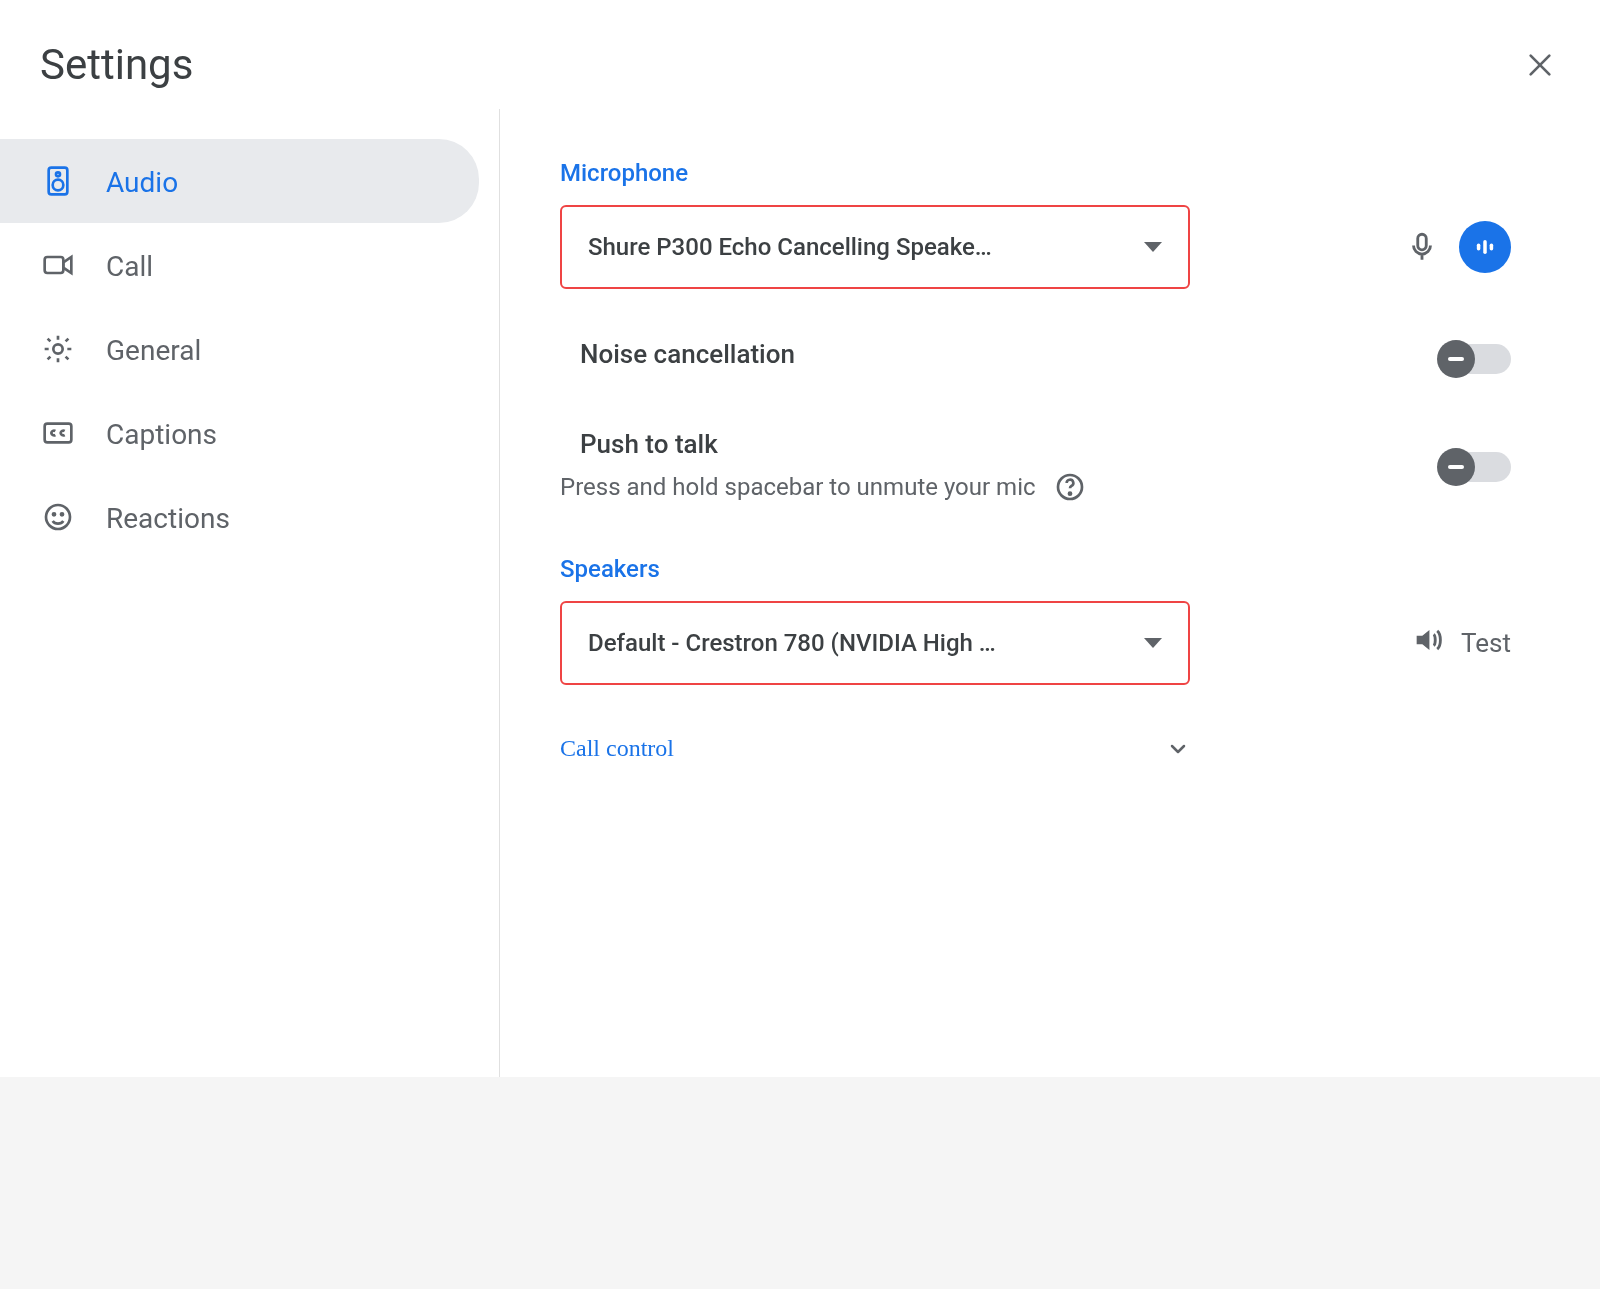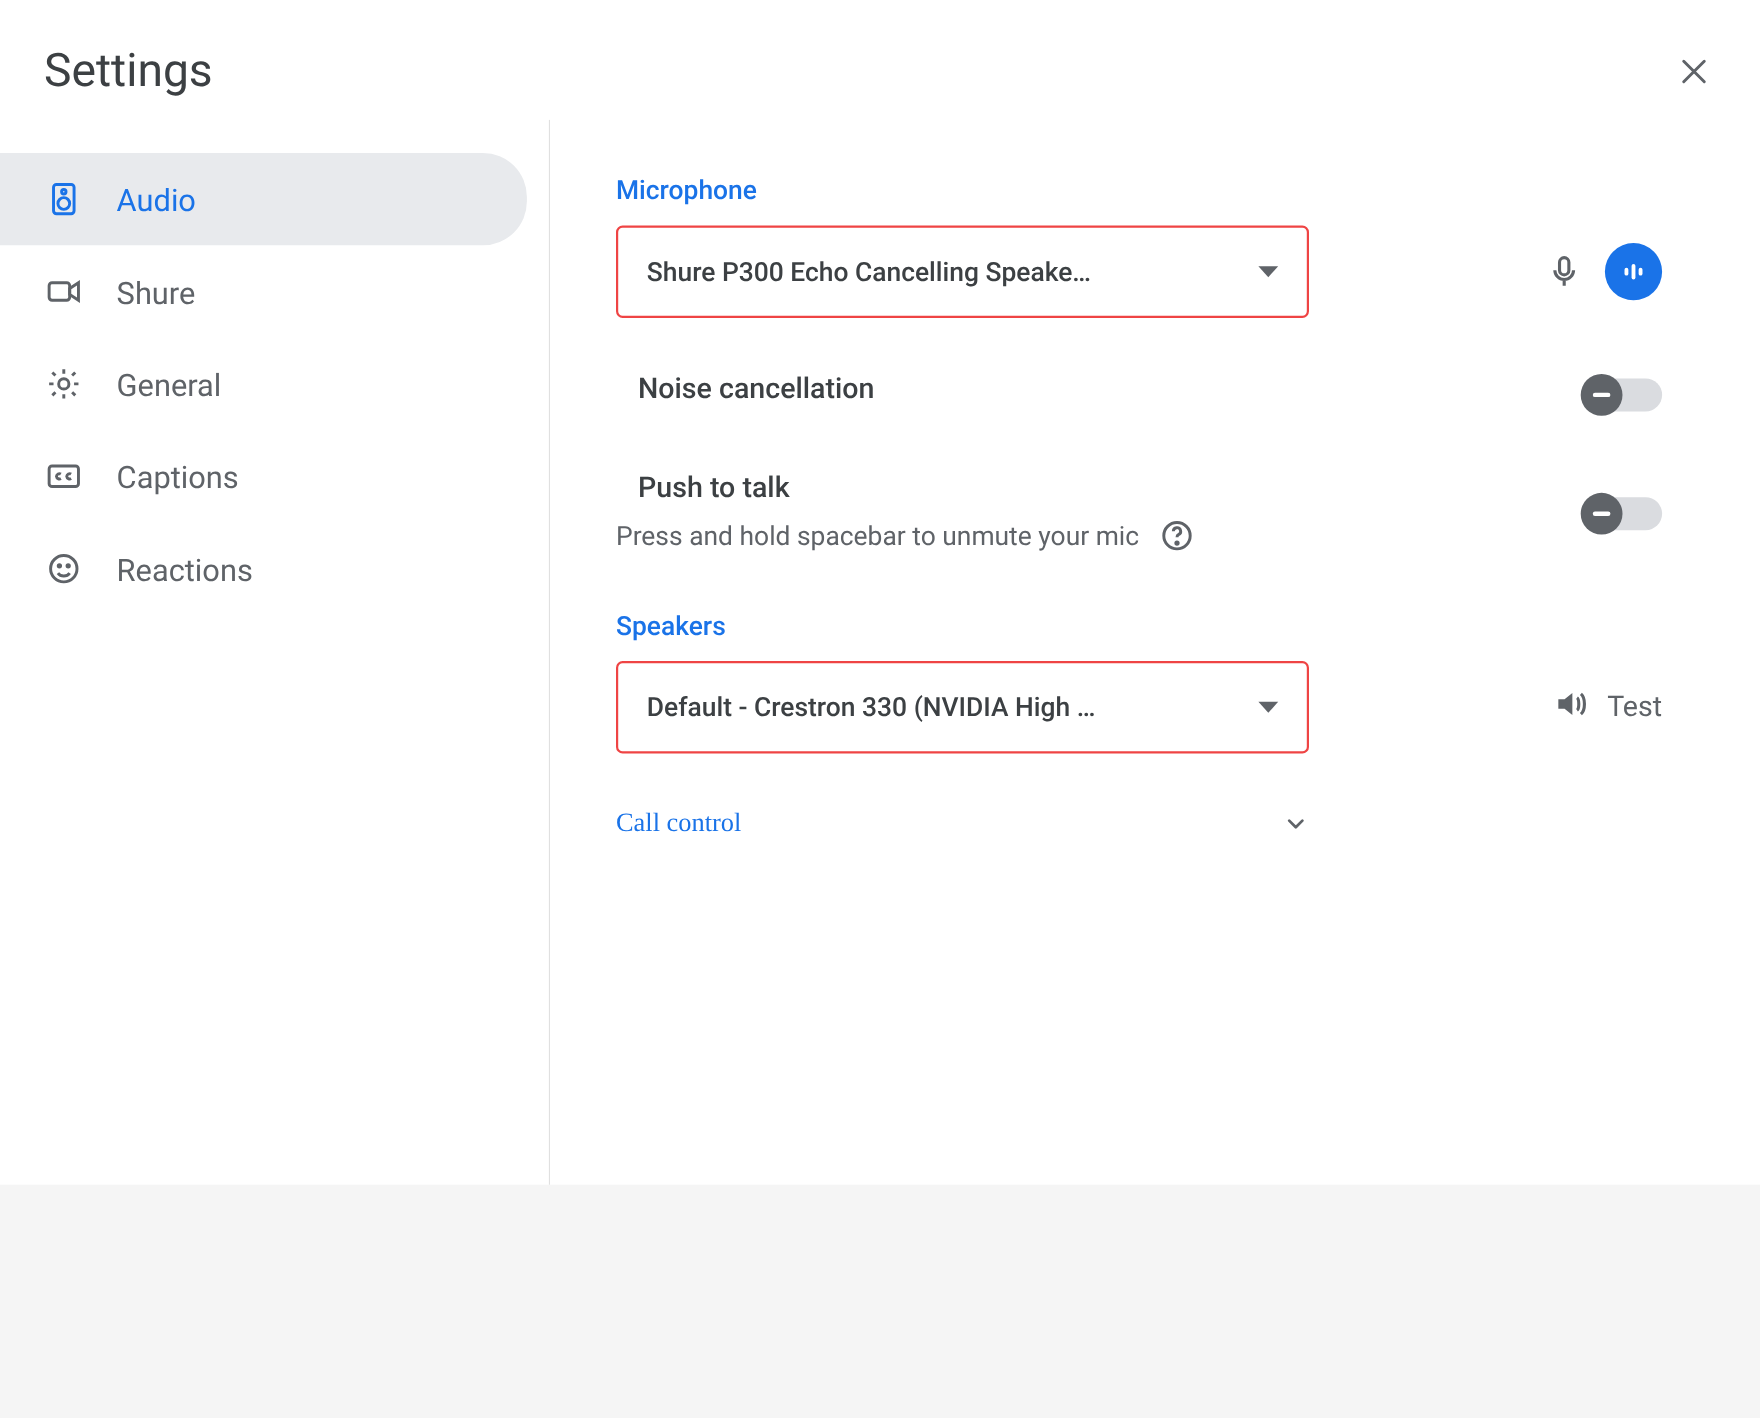--- a/index.html
+++ b/index.html
@@ -231,21 +231,21 @@
         <span>Audio</span>
       </div>
 
       <div class="nav-item">
         <span class="nav-icon">
           <svg width="32" height="32" viewBox="0 0 24 24" stroke="#5f6368" stroke-width="2" fill="none">
               <rect x="2" y="6" width="14" height="12" rx="2"></rect>
               <path d="M16 10 L22 6 L22 18 L16 14 Z"></path>
             </svg>
         </span>
-        <span>Shure</span>
+        <span>Call</span>
       </div>
 
       <div class="nav-item">
         <span class="nav-icon">
           <svg width="32" height="32" viewBox="0 0 24 24" stroke="#5f6368" stroke-width="2" fill="none">
               <circle cx="12" cy="12" r="3.5"></circle>
               <path d="M12 2v3M12 19v3M4.2 4.2l2.1 2.1M17.7 17.7l2.1 2.1M2 12h3M19 12h3M4.2 19.8l2.1-2.1M17.7 6.3l2.1-2.1"></path>
             </svg>
         </span>
         <span>General</span>
@@ -324,21 +324,21 @@
           </div>
         </div>
         <div class="toggle">
           <div class="knob"></div>
         </div>
       </div>
 
       <div class="section-label">Speakers</div>
       <div class="row">
         <div class="select-box">
-          <span class="sel-text">Default - Crestron 330 (NVIDIA High …</span>
+          <span class="sel-text">Default - Crestron 780 (NVIDIA High …</span>
           <span class="dropdown-caret"></span>
         </div>
         <div class="test-group">
           <span>
             <svg width="34" height="34" viewBox="0 0 24 24" stroke="#5f6368" stroke-width="2" fill="none">
                 <path d="M4 9v6h4l5 4V5L8 9H4z" fill="#5f6368" stroke="none"></path>
                 <path d="M16 8c1.5 1 1.5 7 0 8M18.5 5.5c3 2.5 3 10.5 0 13"></path>
               </svg>
           </span>
           <span>Test</span>

